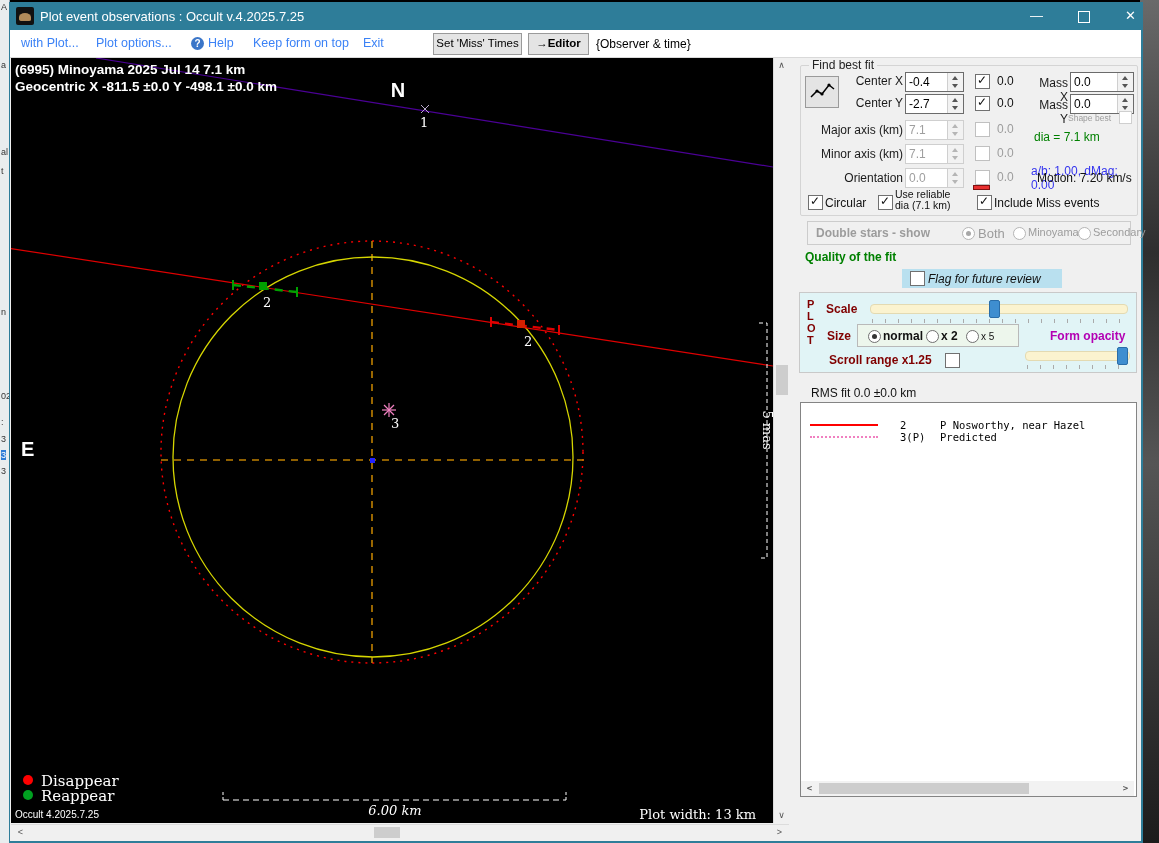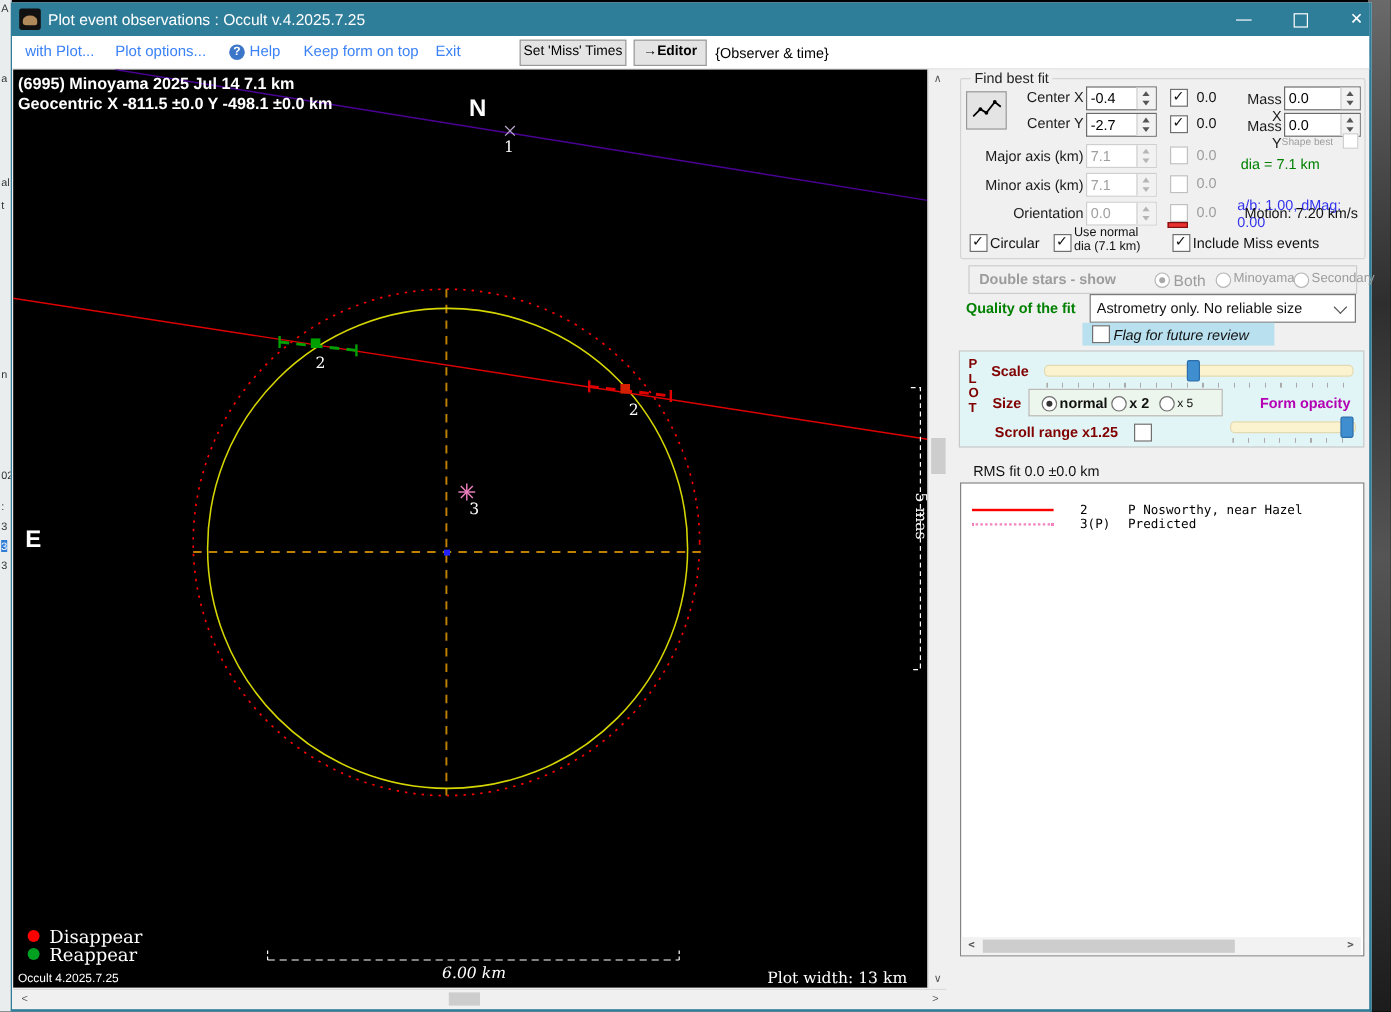--- a/index.html
+++ b/index.html
@@ -304,42 +304,38 @@
       <div class="abs cb disabled" style="left:174px;top:104px;"></div>
       <div class="abs gray" style="left:196px;top:104px;">0.0</div>
       <div class="abs" style="left:236px;top:105px;">Motion: 7.20 km/s</div>
 
       <div class="abs red-ind" style="left:172px;top:119px;width:15px;height:3px;"></div>
 
       <div class="abs cb checked" style="left:7px;top:129px;"></div>
       <div class="abs" style="left:24px;top:130px;">Circular</div>
       <div class="abs cb checked" style="left:77px;top:129px;"></div>
       <div class="abs" style="left:94px;top:123px;font-size:10.5px;line-height:10.5px;">
-        <div>Use normal</div>
+        <div>Use reliable</div>
         <div>dia (7.1 km)</div>
       </div>
       <div class="abs cb checked" style="left:176px;top:129px;"></div>
       <div class="abs" style="left:193px;top:130px;">Include Miss events</div>
     </div>
 
     <div class="abs" id="dbl-stars" style="left:18px;top:163px;width:322px;height:22px;">
       <span class="abs" style="left:8px;top:4px;font-weight:bold;">Double stars - show</span>
       <span class="abs radio disabled sel" style="left:154px;top:5px;"></span>
       <span class="abs" style="left:170px;top:4px;font-size:13px;">Both</span>
       <span class="abs radio disabled" style="left:205px;top:5px;"></span>
       <span class="abs" style="left:220px;top:4px;font-size:11px;">Minoyama</span>
       <span class="abs radio disabled" style="left:270px;top:5px;"></span>
       <span class="abs" style="left:285px;top:4px;font-size:11px;">Secondary</span>
     </div>
 
     <div class="abs greentxt" style="left:16px;top:192px;font-weight:bold;">Quality of the fit</div>
-    <div class="abs" id="quality-dd" style="left:119px;top:187px;width:220px;">
-      <span class="abs" style="left:5px;top:4px;">Astrometry only. No reliable size</span>
-      <span class="abs chev" style="right:8px;top:6px;"></span>
-    </div>
     <div class="abs" id="flag-hl" style="left:113px;top:211px;width:160px;">
       <span class="abs cb" style="left:8px;top:2px;background:#fff;"></span>
       <span class="abs italic" style="left:26px;top:3px;">Flag for future review</span>
     </div>
 
     <div class="abs" id="plot-ctrl" style="left:10px;top:234px;width:336px;height:79px;">
       <div class="abs maroon" style="left:7px;top:5px;font-size:11px;line-height:12px;">
         <div>P</div>
           <div>L</div>
         <div>O</div>

